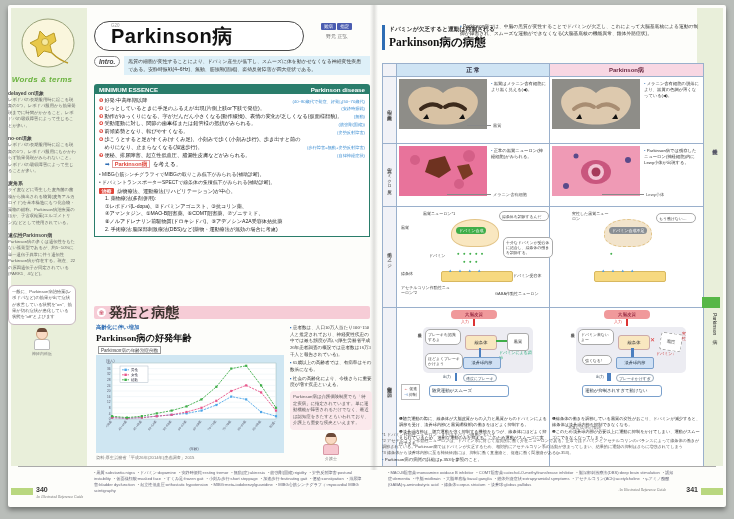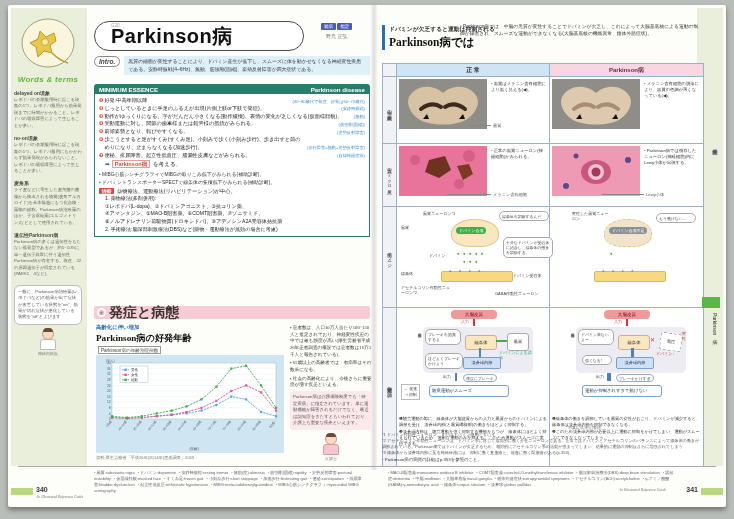--- a/index.html
+++ b/index.html
@@ -5,21 +5,21 @@
   html,body{margin:0;padding:0;}
   body{background:#b9bdb9;font-family:"Liberation Sans","DejaVu Sans",sans-serif;color:#333;}
   .wrap{position:relative;width:734px;height:519px;overflow:hidden;background:#b9bdb9;}
   .spread{position:absolute;left:8px;top:5px;width:718px;height:502px;background:#fdfdfa;box-shadow:0 3px 5px rgba(0,0,0,.4);border-radius:2px;}
   .gutter{position:absolute;left:362px;top:0;width:8px;height:465px;background:linear-gradient(90deg,rgba(0,0,0,0),rgba(0,0,0,.12),rgba(0,0,0,0));}
   .serif{font-family:"Liberation Serif","DejaVu Serif",serif;}
   
   .lp-strip{position:absolute;left:3px;top:3px;width:76px;height:458px;background:#e9efda;}
   .rp-strip{position:absolute;right:3px;top:3px;width:26px;height:458px;background:#e9efda;}
   .neuron-logo{position:absolute;left:12px;top:12px;width:56px;height:52px;}
-  .sidebar{position:absolute;left:6px;top:70px;width:68px;}
+  .sidebar{position:absolute;left:0;top:70px;width:68px;}
   .wt-logo{font-size:8px;font-weight:bold;font-style:italic;color:#6ab23e;text-align:center;letter-spacing:.3px;}
   .term-entry{margin-top:6px;}
   .term-name{font-size:5px;font-weight:bold;color:#4a4a4a;}
   .term-body{font-size:4.3px;color:#666;line-height:1.5;margin-top:1px;}
   .bubble{margin-top:7px;border:1px solid #c8b8c0;border-radius:6px;background:#fff;padding:3px;font-size:4.3px;line-height:1.5;color:#555;}
   .doctor{margin:3px auto 0;width:16px;}
   .head{width:10px;height:10px;border-radius:50%;background:#f9d9c2;border:.6px solid #caa07e;margin:0 auto;position:relative;}
   .head::before{content:"";position:absolute;left:0;top:-1px;width:10px;height:4px;border-radius:5px 5px 0 0;background:#6b4a38;}
   .torso{width:14px;height:9px;margin:-1px auto 0;border-radius:3px 3px 1px 1px;background:#fff;border:.6px solid #bbb;}
   .torso.pink{background:#f6c6cf;border-color:#d898a6;}
@@ -371,21 +371,21 @@
     <div class="note-box">Parkinson病は介護保険制度でも「特定疾病」に指定されています。単に運動機能が障害されるだけでなく、最近は認知症をきたすともいわれており、介護上も重要な疾患といえます。</div>
     <div class="doctor">
       <div class="head"></div>
       <div class="torso pink"></div>
     </div>
     <div class="char-cap">介護士</div>
   </div>
 
   <div class="rp-header">
     <div class="rp-kicker">ドパミンが欠乏すると運動は抑制される</div>
-    <div class="rp-title serif">Parkinson病では</div>
+    <div class="rp-title serif">Parkinson病の病態</div>
   </div>
   <div class="rp-hbullet">Parkinson病では、中脳の黒質が変性することでドパミンが欠乏し、これによって大脳基底核による運動の制御が障害され、スムーズな運動ができなくなる(大脳基底核の機能異常、錐体外路症状)。</div>
 
   <div class="ptable">
     <div class="prow">
       <div class="plabel"></div>
       <div class="pcell phead-n">正 常</div>
       <div class="pcell phead-p">Parkinson病</div>
     </div>
 

